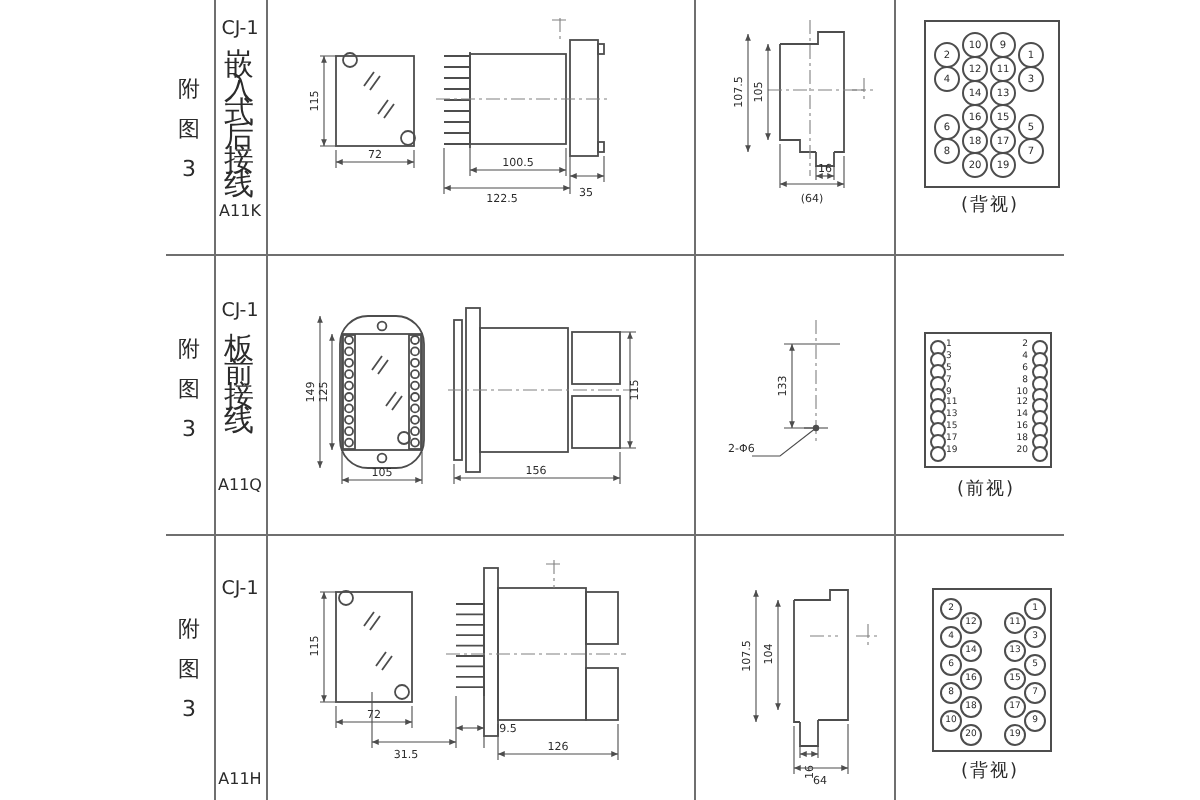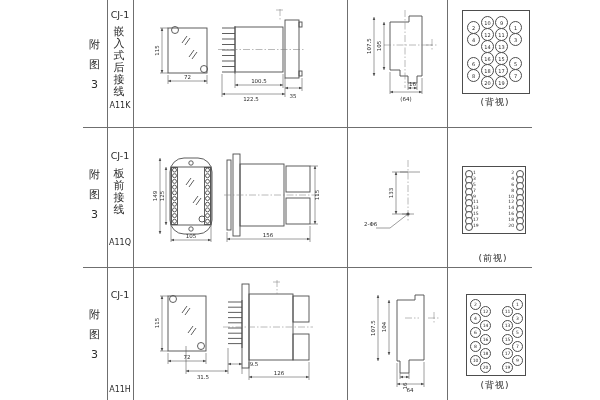--- a/index.html
+++ b/index.html
@@ -3,21 +3,21 @@
 <meta charset="utf-8">
 <style>
   html,body{margin:0;padding:0;background:#e8e8e8;}
   .page{position:relative;width:600px;height:400px;background:#ffffff;
         font-family:"DejaVu Sans",sans-serif;color:#2b2b2b;overflow:hidden;}
   .vl{position:absolute;top:0;width:1px;height:400px;background:#6f6f6f;}
   .hl{position:absolute;left:83px;width:449px;height:1px;background:#6f6f6f;}
   .figlab{position:absolute;left:87px;width:15px;font-size:11px;line-height:20px;
           text-align:center;word-break:break-all;}
   .model{position:absolute;left:104px;width:32px;text-align:center;font-size:9.5px;}
-  .mount{position:absolute;left:112px;width:14px;font-size:11px;line-height:12px;
+  .mount{position:absolute;left:112px;width:14px;font-size:15px;line-height:12px;
          text-align:center;word-break:break-all;}
   .code{position:absolute;left:104px;width:32px;text-align:center;font-size:8px;}
   .tblock{position:absolute;background:#fff;border:1px solid #4d4d4d;}
   .tc{position:absolute;border:1px solid #4d4d4d;border-radius:50%;
       display:flex;align-items:center;justify-content:center;background:#fff;}
   .b1 .tc{width:11px;height:11px;font-size:5px;}
   .b3 .tc{width:9px;height:9px;font-size:4.5px;}
   .b2 .tc{width:6px;height:6px;}
   .tnum{position:absolute;font-size:4.5px;line-height:6px;}
   .vlabel{position:absolute;text-align:center;font-size:9px;letter-spacing:1px;}
@@ -229,21 +229,21 @@
       <span class="tc" style="left:53px;top:44px"></span>
     <span class="tc" style="left:2px;top:50px"></span>
       <span class="tnum" style="left:10px;top:50px;width:14px">17</span>
       <span class="tnum" style="left:36px;top:50px;width:15px;text-align:right">18</span>
       <span class="tc" style="left:53px;top:50px"></span>
     <span class="tc" style="left:2px;top:56px"></span>
       <span class="tnum" style="left:10px;top:56px;width:14px">19</span>
       <span class="tnum" style="left:36px;top:56px;width:15px;text-align:right">20</span>
       <span class="tc" style="left:53px;top:56px"></span>
   </div>
-  <div class="vlabel" style="left:462px;top:252px;width:62px">(前视)</div>
+  <div class="vlabel" style="left:462px;top:238px;width:62px">(前视)</div>
 
   <div class="figlab" style="top:305px">附图3</div>
   <div class="model" style="top:289px">CJ-1</div>
   <div class="code" style="top:385px">A11H</div>
 
   <svg style="left:138px;top:288px" width="75" height="88">
     <rect class="s" x="30" y="8" width="38" height="55"></rect>
     <circle class="s" cx="35" cy="11" r="3.5"></circle>
     <circle class="s" cx="63" cy="58" r="3.5"></circle>
     <path class="s" d="M44,25 l5,-7 M47,27 l5,-7"></path>

